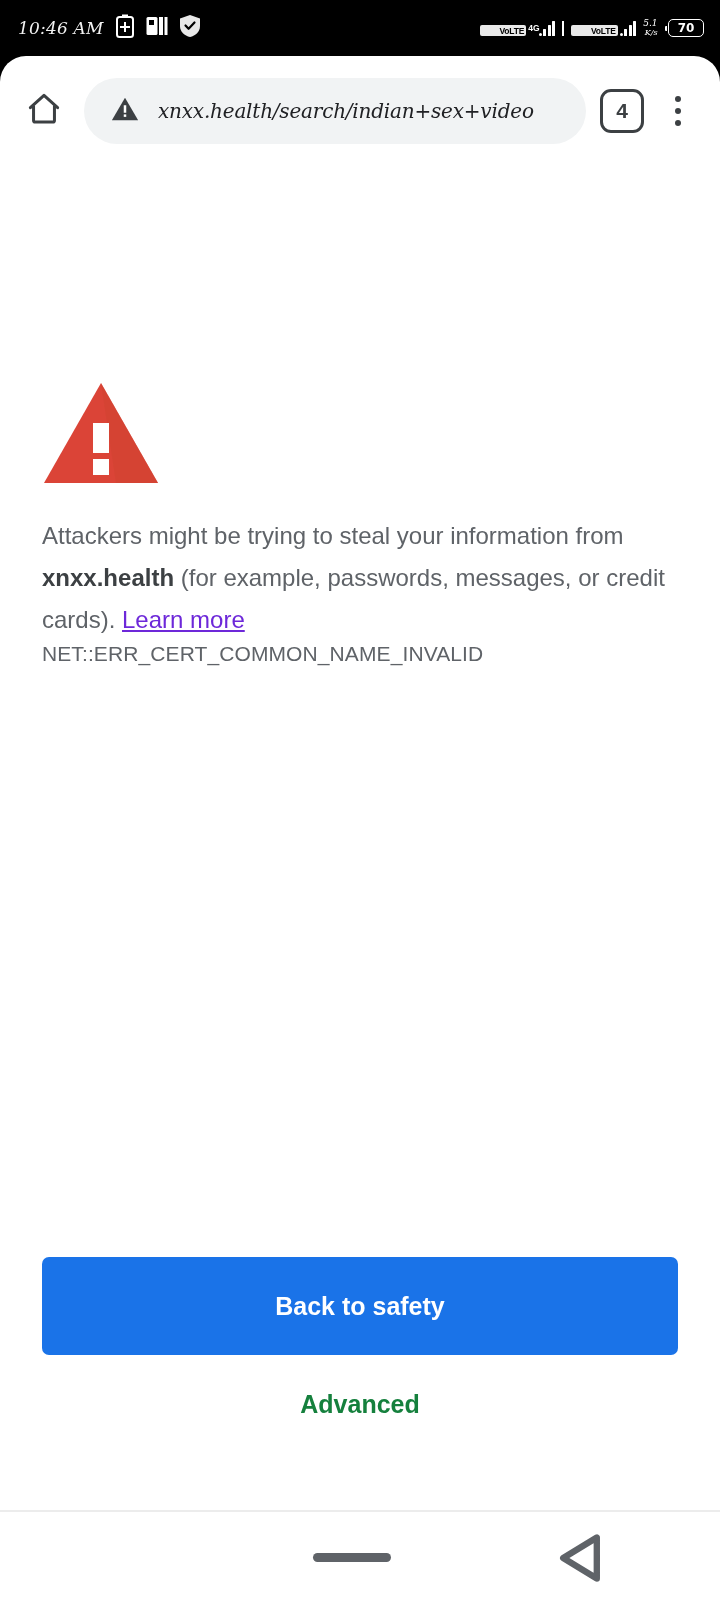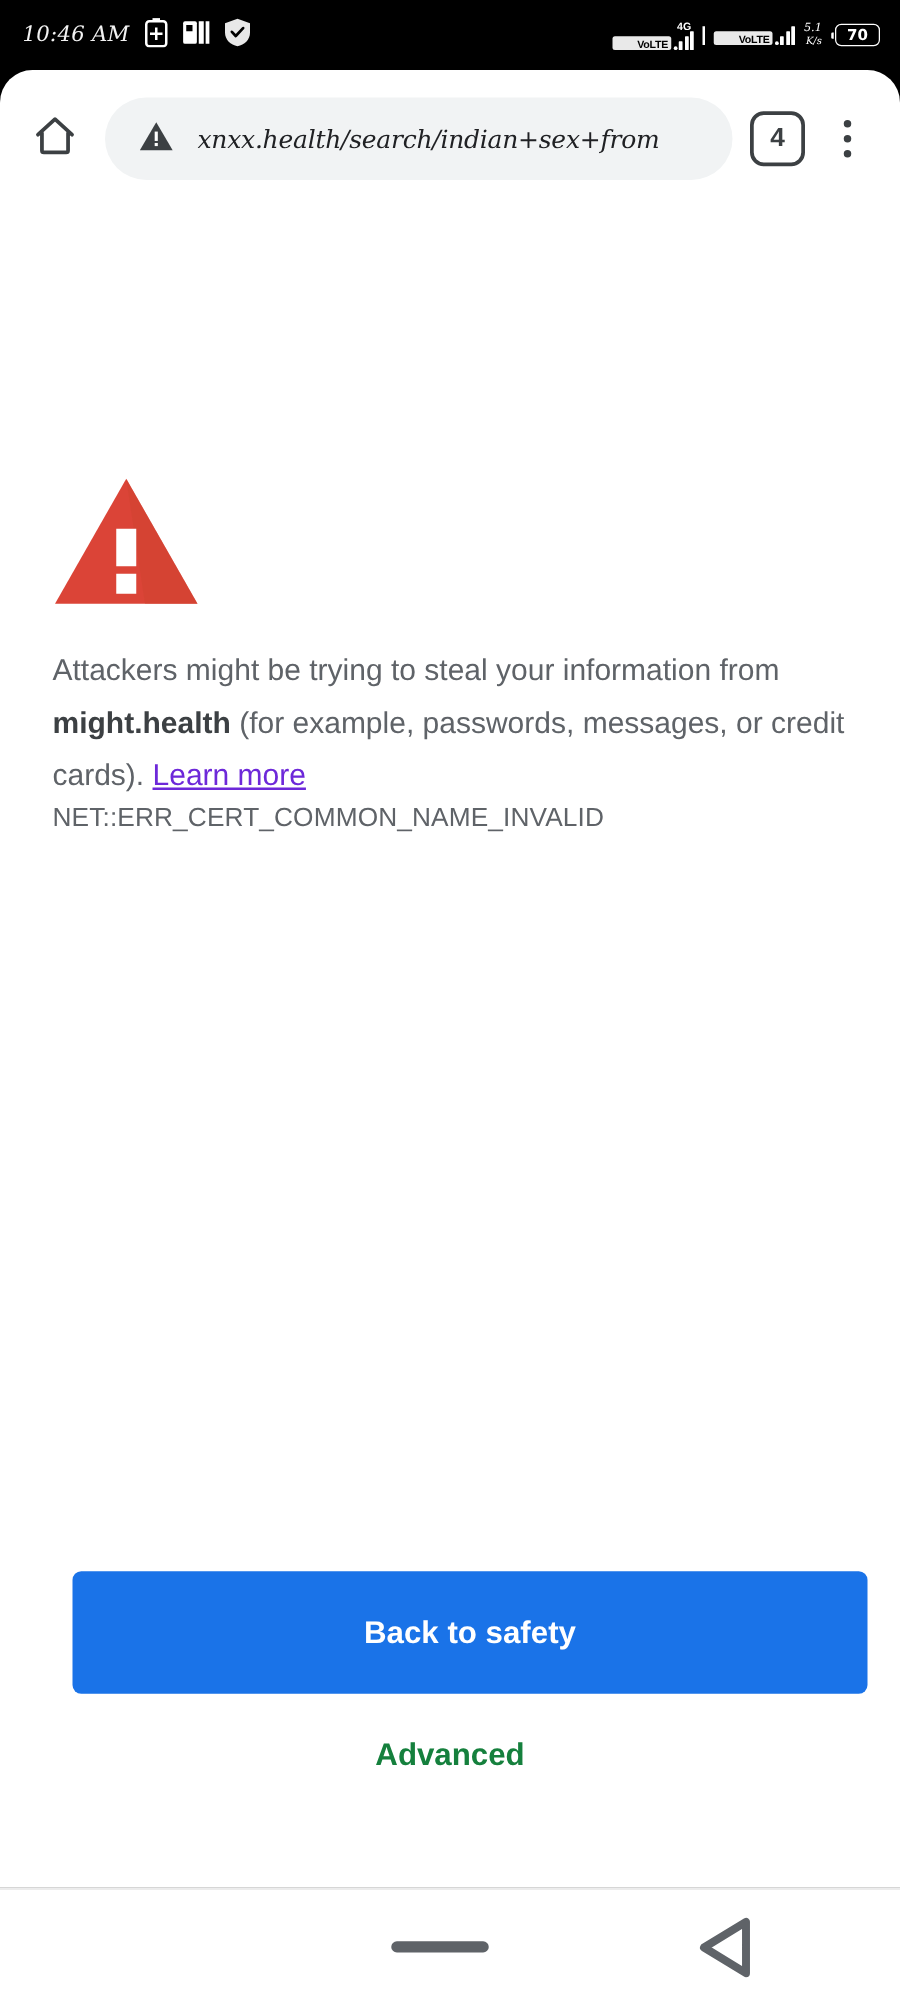--- a/index.html
+++ b/index.html
@@ -37,21 +37,21 @@
   .sig i:nth-child(1){ height:4px; }
   .sig i:nth-child(2){ height:7px; }
   .sig i:nth-child(3){ height:11px; }
   .sig i:nth-child(4){ height:15px; }
   .sig.dim i:nth-child(1){ height:3px; border-radius:50%; width:3px; }
   .fourg{
     position:relative; font-size:8.5px; font-weight:bold; line-height:8px;
     color:#fff; margin-right:-1px;
   }
   .grp{ display:flex; align-items:flex-end; gap:2px; }
-  .grp-4g{ display:flex; flex-direction:column; align-items:center; justify-content:flex-end; }
+  .grp-4g{ display:flex; flex-direction:row; align-items:center; justify-content:flex-end; }
   .divider-bar{ width:2px; height:15px; background:#fff; }
   .netspeed{
     font-family:"DejaVu Serif", serif; font-style:italic;
     font-size:9px; line-height:9.5px; color:#fff; text-align:right;
   }
   .netspeed small{ font-size:8px; display:block; }
   .bat{
     display:flex; align-items:center; gap:1.5px;
   }
   .bat .nub{ width:2px; height:5px; background:#fff; border-radius:1px 0 0 1px; }
@@ -106,21 +106,21 @@
   .para .lm{ color:#6d28d9; text-decoration:underline; }
   .errcode{
     font-size:21px; line-height:26px; color:#5f6368; letter-spacing:.1px;
   }
 
   .btn-primary{
     position:absolute; left:42px; top:1201px; width:636px; height:98px;
     background:#1a73e8; border:none; border-radius:7px;
     color:#fff; font-size:25px; font-weight:bold;
     font-family:"Liberation Sans", sans-serif; cursor:pointer;
-    display:flex; align-items:center; justify-content:center;margin-left:16px;
+    display:flex; align-items:center; justify-content:center;
   }
   .btn-advanced{
     position:absolute; left:42px; top:1317px; width:636px; height:62px;
     background:transparent; border:none;
     color:#15803d; font-size:25px; font-weight:bold;
     font-family:"Liberation Sans", sans-serif; cursor:pointer;
     display:flex; align-items:center; justify-content:center;
   }
 
   
@@ -215,21 +215,21 @@
       </div>
 
       <div class="omnibox">
         <span>
           <svg width="30" height="30" viewBox="0 0 24 24">
             <path d="M12 3 L22.5 21 H1.5 Z" fill="#3c4043"></path>
             <rect x="11" y="9" width="2" height="6" fill="#fff"></rect>
             <rect x="11" y="16.3" width="2" height="2" fill="#fff"></rect>
           </svg>
         </span>
-        <span class="omni-url">xnxx.health/search/indian+sex+from</span>
+        <span class="omni-url">xnxx.health/search/indian+sex+video</span>
       </div>
 
       <div class="tb-tabs">
         <span>4</span>
       </div>
 
       <div class="tb-menu">
         <span></span>
         <span></span>
         <span></span>
@@ -241,21 +241,21 @@
         <svg width="118" height="104" viewBox="0 0 118 104">
           <path d="M59 2 L116 102 L2 102 Z" fill="#db4437"></path>
           <path d="M59 2 L116 102 L74 102 Z" fill="#cf4332" opacity="0.55"></path>
           <rect x="51" y="42" width="16" height="30" fill="#fff"></rect>
           <rect x="51" y="78" width="16" height="16" fill="#fff"></rect>
         </svg>
       </div>
 
 
       <p class="para">
-        <span>Attackers might be trying to steal your information from </span><b>might.health</b><span> (for example, passwords, messages, or credit cards). </span><a class="lm" href="#">Learn more</a>
+        <span>Attackers might be trying to steal your information from </span><b>xnxx.health</b><span> (for example, passwords, messages, or credit cards). </span><a class="lm" href="#">Learn more</a>
       </p>
 
       <div class="errcode">NET::ERR_CERT_COMMON_NAME_INVALID</div>
     </div>
 
     <button class="btn-primary">Back to safety</button>
     <button class="btn-advanced">Advanced</button>
   </div>
 
   <div class="navbar">

